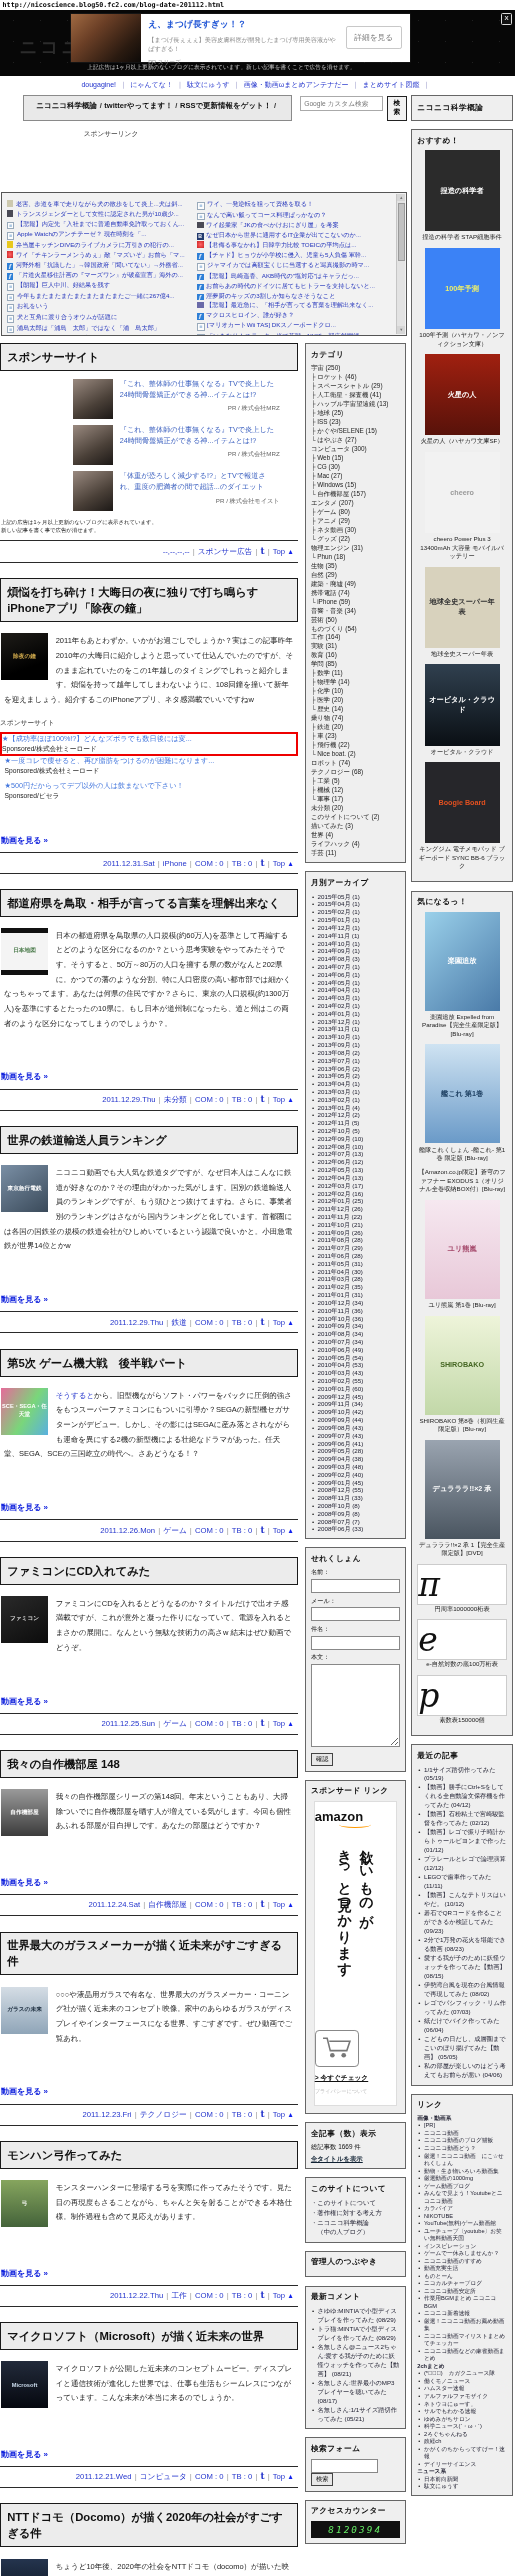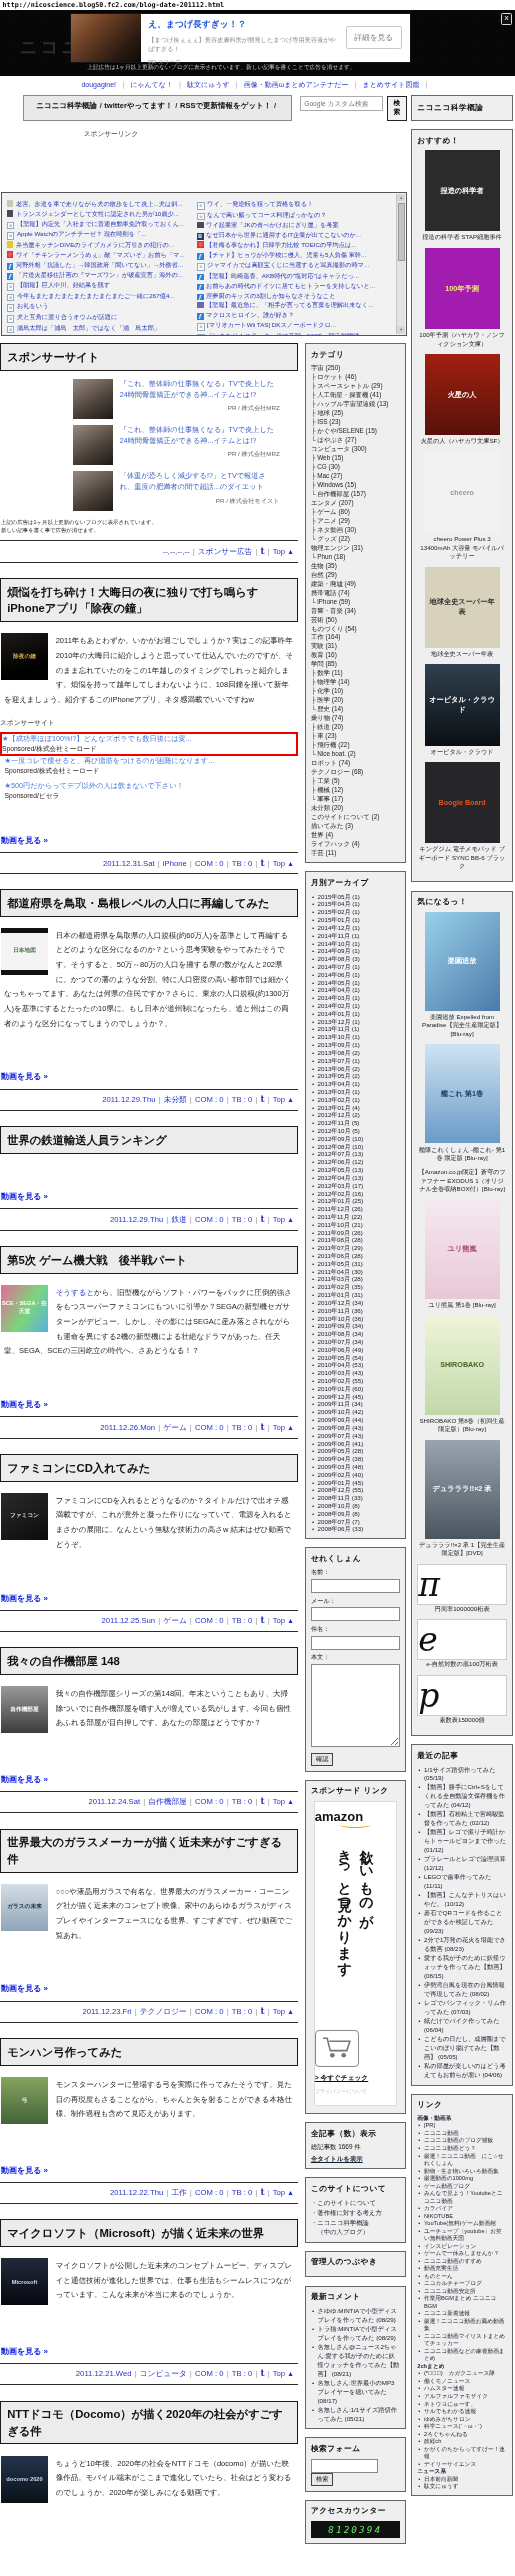--- a/index.html
+++ b/index.html
@@ -280,38 +280,42 @@
                     </div>
                   </div></div>
                 <div class="video-space"></div>
                 <div class="more-link"><a>動画を見る »</a></div>
                 <div class="entry-footer">
                   <a>2011.12.31.Sat</a><span class="sep">|</span><a>iPhone</a><span class="sep">|</span><a>COM : 0</a><span class="sep">|</span><a>TB : 0</a><span class="sep">|</span><a class="tw-t">t</a><span class="sep">|</span><a class="top-link"><span>Top</span> <span class="tri">▲</span></a>
                 </div>
               </div>
             </div><div class="rep">
               <div class="article">
-                <div class="sec-title">都道府県を鳥取・島根レベルの人口に再編してみた</div>
+                <div class="sec-title">都道府県を鳥取・相手が言ってる言葉を理解出来なく</div>
                 <div class="art-body">
                   <div class="art-thumb" style="background: linear-gradient(rgb(17, 17, 17) 10%, rgb(244, 244, 244) 10%, rgb(244, 244, 244) 90%, rgb(17, 17, 17) 90%); color: rgb(74, 122, 74);">日本地図</div>
                   <p class="art-text"><a></a><span>日本の都道府県を鳥取県の人口規模(約60万人)を基準として再編するとどのような区分になるのか？という思考実験をやってみたそうです。そうすると、50万～80万の人口を擁する県の数がなんと202県に。かつての藩のような分割、特に人口密度の高い都市部では細かくなっちゃってます。あなたは何県の住民ですか？さらに、東京の人口規模(約1300万人)を基準にするとたったの10県に。もし日本が道州制になったら、道と州はこの両者のような区分になってしまうのでしょうか？。</span></p>
                 </div>
                 <div class="art-sp-label"></div>
                 <div>
                   
                 </div>
                 <div class="video-space"></div>
                 <div class="more-link"><a>動画を見る »</a></div>
                 <div class="entry-footer">
                   <a>2011.12.29.Thu</a><span class="sep">|</span><a>未分類</a><span class="sep">|</span><a>COM : 0</a><span class="sep">|</span><a>TB : 0</a><span class="sep">|</span><a class="tw-t">t</a><span class="sep">|</span><a class="top-link"><span>Top</span> <span class="tri">▲</span></a>
                 </div>
               </div>
             </div><div class="rep">
               <div class="article">
                 <div class="sec-title">世界の鉄道輸送人員ランキング</div>
+                <div class="art-body">
+                  <div class="art-thumb" style="background: linear-gradient(145deg, rgb(122, 143, 165), rgb(58, 74, 90)); color: rgb(255, 255, 255);">東京急行電鉄</div>
+                  <p class="art-text"><a></a><span>ニコニコ動画でも大人気な鉄道タグですが、なぜ日本人はこんなに鉄道が好きなのか？その理由がわかった気がします。国別の鉄道輸送人員のランキングですが、もう頭ひとつ抜けてますね。さらに、事業者別のランキングはさながら国内ランキングと化しています。首都圏には各国の国鉄並の規模の鉄道会社がひしめいているという認識で良いかと。小田急電鉄が世界14位とかw</span></p>
+                </div>
                 <div class="art-sp-label"></div>
                 <div>
                   
                 </div>
                 <div class="video-space"></div>
                 <div class="more-link"><a>動画を見る »</a></div>
                 <div class="entry-footer">
                   <a>2011.12.29.Thu</a><span class="sep">|</span><a>鉄道</a><span class="sep">|</span><a>COM : 0</a><span class="sep">|</span><a>TB : 0</a><span class="sep">|</span><a class="tw-t">t</a><span class="sep">|</span><a class="top-link"><span>Top</span> <span class="tri">▲</span></a>
                 </div>
               </div>
@@ -528,21 +532,21 @@
         <div class="sbox-title">おすすめ！</div>
         <div>
           
         <div class="rep">
             <div>
               <div class="cover" style="background: rgb(43, 43, 43); color: rgb(255, 255, 255);">捏造の科学者</div>
               <div class="caption"><a>捏造の科学者 STAP細胞事件</a></div>
             </div>
           </div><div class="rep">
             <div>
-              <div class="cover" style="background: #a21caf; color: rgb(238, 240, 106);">100年予測</div>
+              <div class="cover" style="background: #3b82f6; color: rgb(238, 240, 106);">100年予測</div>
               <div class="caption"><a>100年予測（ハヤカワ・ノンフィクション文庫）</a></div>
             </div>
           </div><div class="rep">
             <div>
               <div class="cover" style="background: linear-gradient(rgb(160, 32, 16), rgb(88, 18, 10)); color: rgb(255, 255, 255);">火星の人</div>
               <div class="caption"><a>火星の人（ハヤカワ文庫SF）</a></div>
             </div>
           </div><div class="rep">
             <div>
               <div class="cover" style="background: rgb(242, 242, 242); color: rgb(153, 153, 153);">cheero</div>

